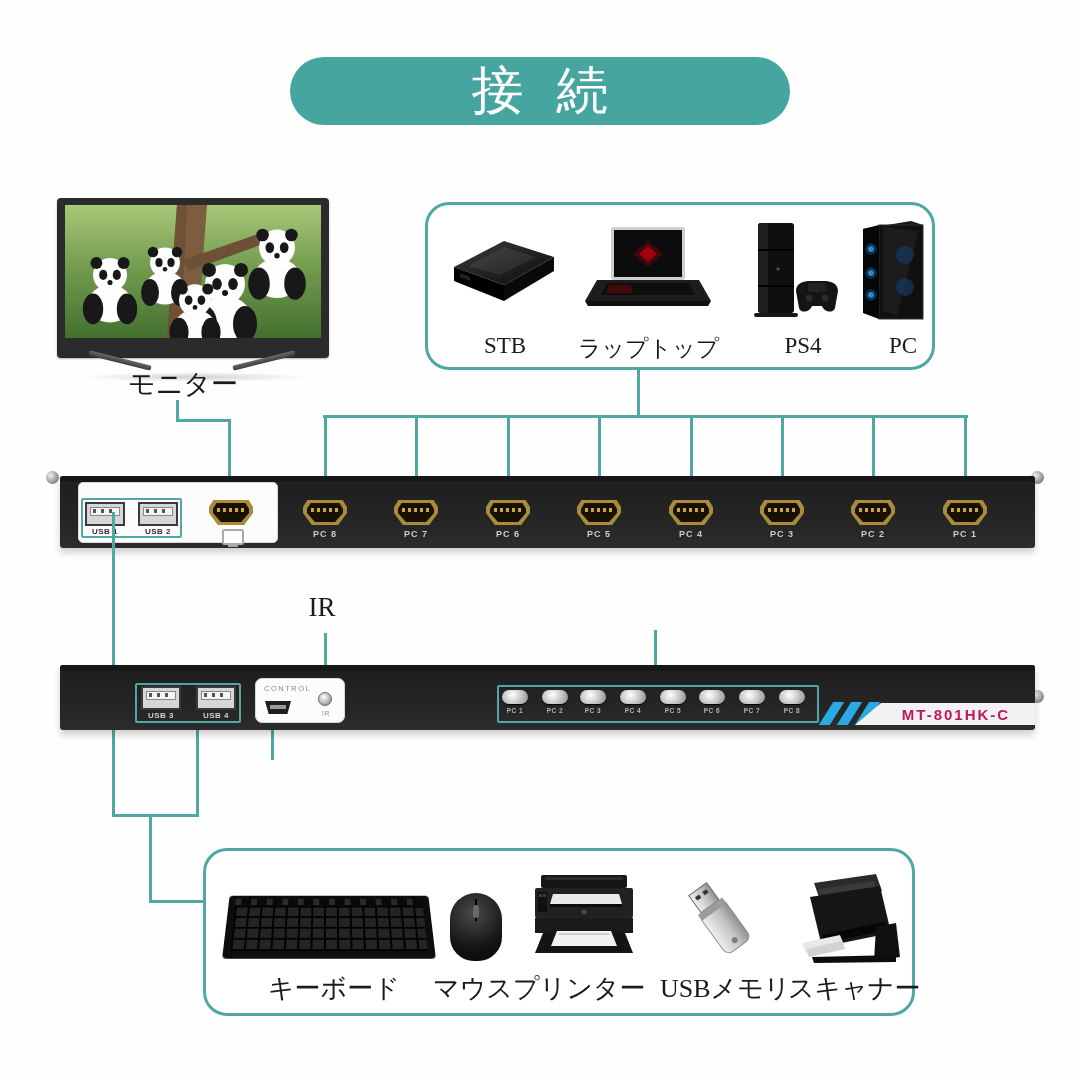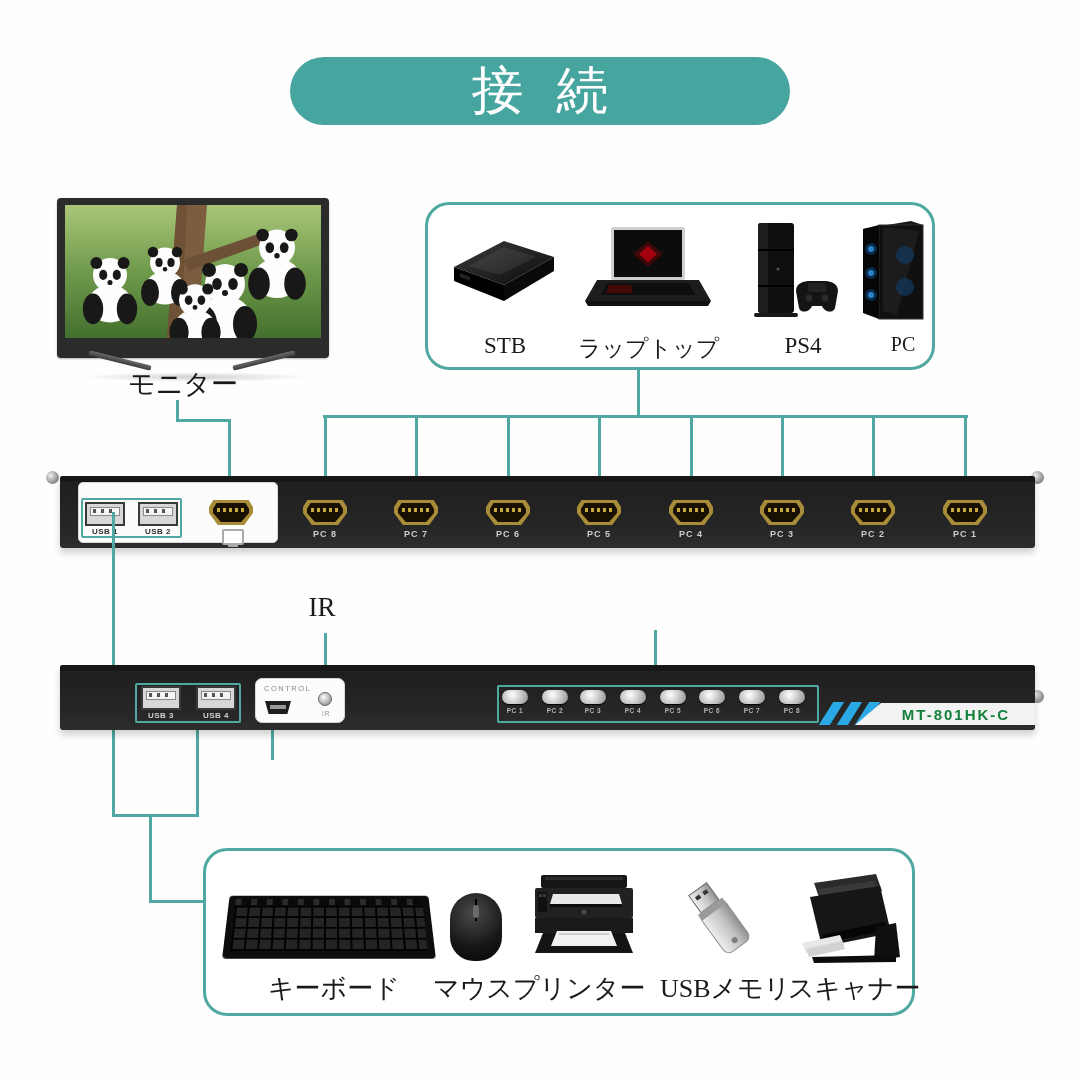--- a/index.html
+++ b/index.html
@@ -56,21 +56,21 @@
   .display-icon::after{content:"";position:absolute;left:4px;right:4px;bottom:-4px;height:2px;background:#aaa;}
 
   
   .pushbtn{position:absolute;width:26px;height:14px;border-radius:7px;
     background:radial-gradient(circle at 40% 35%, #ffffff, #c2c2c2 55%, #8a8a8a);box-shadow:0 1px 1px #000;}
   .btn-cap{position:absolute;color:#b5b5b5;font-family:"Liberation Sans",sans-serif;font-weight:bold;
     font-size:6.5px;letter-spacing:.5px;width:30px;text-align:center;}
   .stripe{position:absolute;width:11px;height:23px;background:#2BA9E5;transform:skewX(-32deg);}
   .model-band{position:absolute;background:#f2f2f2;clip-path:polygon(26px 0,100% 0,100% 100%,0 100%);
     display:flex;align-items:center;justify-content:center;padding-left:22px;box-sizing:border-box;
-    font-family:"Liberation Sans",sans-serif;font-weight:bold;font-size:15px;letter-spacing:2px;color:#15803d;}
+    font-family:"Liberation Sans",sans-serif;font-weight:bold;font-size:15px;letter-spacing:2px;color:#be185d;}
   .mini-usb{position:absolute;width:26px;height:13px;background:#1d1d1d;
     clip-path:polygon(0 0,100% 0,86% 100%,14% 100%);}
   .mini-usb::after{content:"";position:absolute;left:5px;right:5px;top:4px;height:4px;background:#9a9a9a;}
   .ir-eye{position:absolute;width:14px;height:14px;border-radius:50%;
     background:radial-gradient(circle at 40% 35%, #fff, #bdbdbd 50%, #777);border:1px solid #666;box-sizing:border-box;}
   .tiny-cap{position:absolute;font-family:"Liberation Sans",sans-serif;font-size:7px;color:#8d8d8d;letter-spacing:1px;}
 
   
   .monitor-frame{position:absolute;left:57px;top:198px;width:272px;height:160px;background:#2b2b2b;
     border-radius:4px;padding:7px 8px 10px 8px;box-sizing:border-box;box-shadow:0 1px 2px rgba(0,0,0,.3);}
@@ -185,21 +185,21 @@
       <path d="M30,12 L66,16 L44,100 L30,96 Z" fill="#ffffff" opacity=".05"></path>
       <circle cx="18" cy="34" r="6" fill="#0a2a4a"></circle>
         <circle cx="18" cy="34" r="3" fill="#2f8fd4" opacity=".9"></circle>
       <circle cx="18" cy="58" r="6" fill="#0a2a4a"></circle>
         <circle cx="18" cy="58" r="3" fill="#2f8fd4" opacity=".9"></circle>
       <circle cx="18" cy="80" r="6" fill="#0a2a4a"></circle>
         <circle cx="18" cy="80" r="3" fill="#2f8fd4" opacity=".9"></circle>
       <circle cx="52" cy="40" r="9" fill="#123a60" opacity=".7"></circle>
         <circle cx="52" cy="72" r="9" fill="#123a60" opacity=".7"></circle>
     </svg>
-    <div class="jp-label" style="left:435px;top:128px;width:80px;font-size:20px;">PC</div>
+    <div class="jp-label" style="left:435px;top:128px;width:80px;font-size:23px;">PC</div>
   </div>
 
   <div class="line" style="left:176px;top:400px;width:3px;height:21px;"></div>
   <div class="line" style="left:176px;top:419px;width:55px;height:3px;"></div>
   <div class="line" style="left:228px;top:419px;width:3px;height:70px;"></div>
   <div class="dot" style="left:225px;top:483px;"></div>
 
   <div class="line" style="left:637px;top:370px;width:3px;height:48px;"></div>
   <div class="line" style="left:323px;top:415px;width:645px;height:3px;"></div>
   <div class="line" style="left:324px;top:415px;width:3px;height:75px;"></div>

